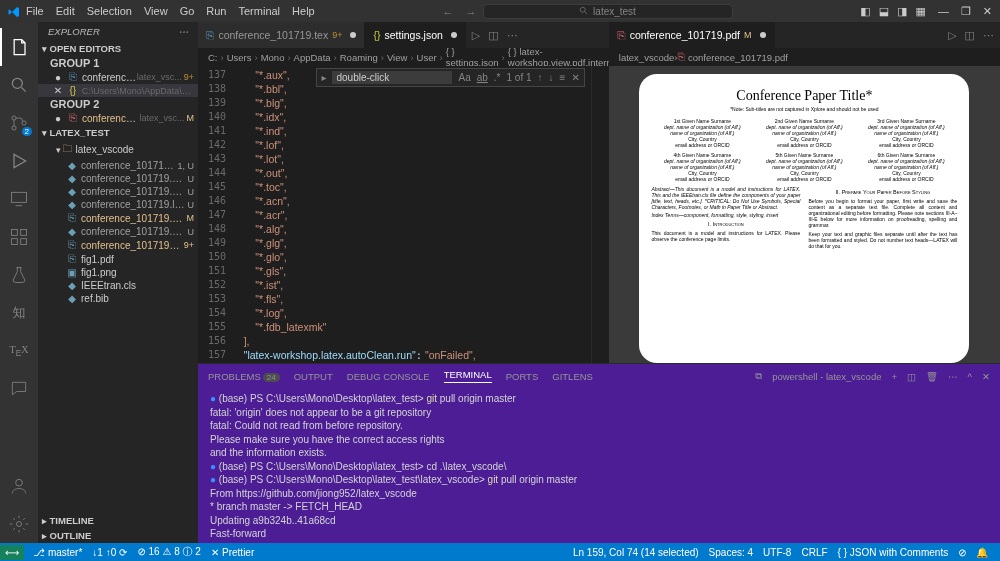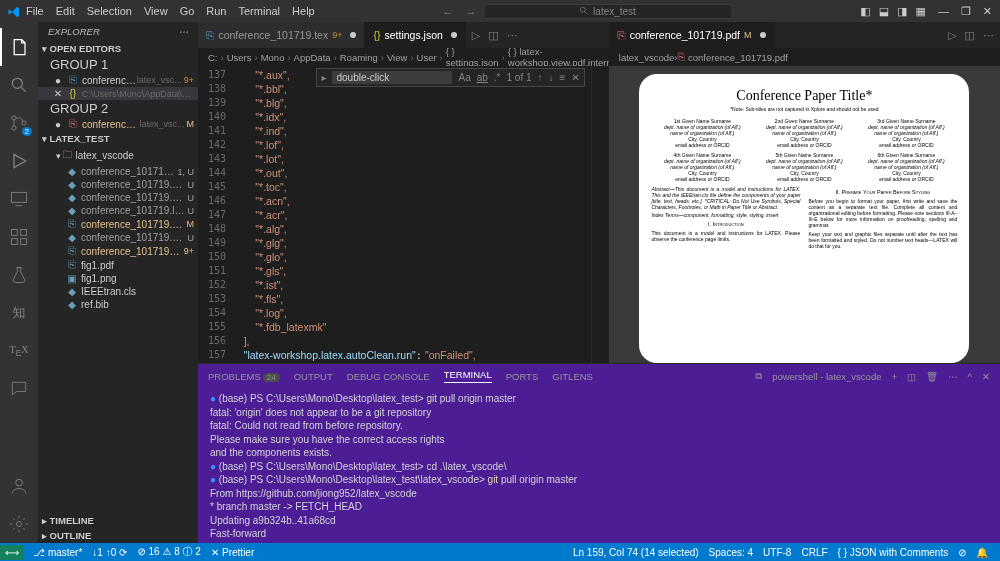--- a/index.html
+++ b/index.html
@@ -16,21 +16,21 @@
 .main { flex: 1; display: flex; overflow: hidden; }
 .activitybar { width: 38px; background: #333333; display: flex; flex-direction: column; align-items: center; padding-top: 6px; }
 .activitybar .act-icon { width: 38px; height: 38px; display: flex; align-items: center; justify-content: center; color: #858585; position: relative; }
 .activitybar .act-icon.active { color: #ffffff; border-left: 2px solid #ffffff; }
 .activitybar .act-icon.bottom { margin-top: auto; }
 .activitybar .badge { position: absolute; bottom: 6px; right: 6px; background: #007acc; color: #fff; border-radius: 8px; font-size: 8px; padding: 0 3px; }
 .sidebar { width: 160px; background: #252526; display: flex; flex-direction: column; font-size: 10px; overflow:hidden;}
 .sidebar .panel-title { padding: 4px 10px; color: #bbbbbb; font-size: 9.5px; text-transform: uppercase; display: flex; justify-content: space-between; align-items: center; font-style: italic; }
 .sidebar .section-hdr { padding: 2px 4px; color: #cccccc; font-weight: bold; font-size: 9.5px; display: flex; align-items: center; }
 .sidebar .section-hdr .chev { margin-right: 3px; font-size: 9px; }
-.sidebar .grp { padding: 1px 4px 1px 12px; font-weight:normal; font-size: 13px; }
+.sidebar .grp { padding: 1px 4px 1px 12px; font-weight:bold; font-size: 11px; }
 .sidebar .file-row { display: flex; align-items: center; padding: 1px 4px 1px 14px; white-space: nowrap; overflow: hidden; }
 .sidebar .file-row .icon-slot { width: 12px; margin-right: 3px; text-align:center;}
 .sidebar .file-row .name { overflow: hidden; text-overflow: ellipsis; flex: 1; font-size:10px;}
 .sidebar .file-row .meta { color: #6a6a6a; font-size: 9px; overflow: hidden; text-overflow: ellipsis; }
 .sidebar .file-row .badge-right { color: #c08d2e; font-size: 9px; margin-left: 2px; }
 .sidebar .folder-row { display: flex; align-items: center; padding: 1px 4px 1px 12px;}
 .sidebar .folder-row.indent { padding-left: 18px;}
 .sidebar .bottom-sections { margin-top: auto; }
 .editor-area { flex: 1; display: flex; flex-direction: column; overflow: hidden;}
 .tabs-row { height: 26px; background: #252526; display: flex; align-items: stretch;}
@@ -487,21 +487,21 @@
           <span>^</span>
           <span>✕</span>
         </div>
       </div>
       <div class="term-body" id="term-slot">
           <div><span class="prompt-circ">●</span> <span class="white">(base) PS C:\Users\Mono\Desktop\latex_test&gt; <span class="yellow">git</span> pull origin master</span></div>
           <div>  <span class="white">fatal: 'origin' does not appear to be a git repository</span></div>
           <div>  <span class="white">fatal: Could not read from before repository.</span></div>
           <div>  <span class="white"> </span></div>
           <div>  <span class="white">Please make sure you have the correct access rights</span></div>
-          <div>  <span class="white">and the components exists.</span></div>
+          <div>  <span class="white">and the information exists.</span></div>
           <div><span class="prompt-circ">●</span> <span class="white">(base) PS C:\Users\Mono\Desktop\latex_test&gt; cd .\latex_vscode\</span></div>
           <div><span class="prompt-circ">●</span> <span class="white">(base) PS C:\Users\Mono\Desktop\latex_test\latex_vscode&gt; <span class="yellow">git</span> pull origin master</span></div>
           <div>  <span class="white">From https://github.com/jiong952/latex_vscode</span></div>
           <div>  <span class="white"> * branch            master     -&gt; FETCH_HEAD</span></div>
           <div>  <span class="white">Updating a9b324b..41a68cd</span></div>
           <div>  <span class="white">Fast-forward</span></div>
           <div>  <span class="white"><span style="color:#6a9955"> conference_101719.tex | 2 +-</span></span></div>
         </div>
     </div>
   </div>

